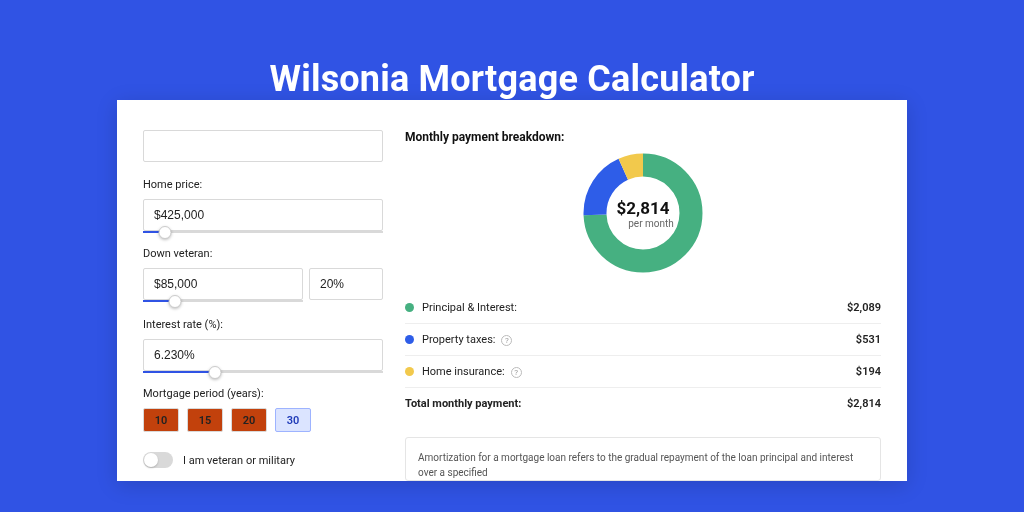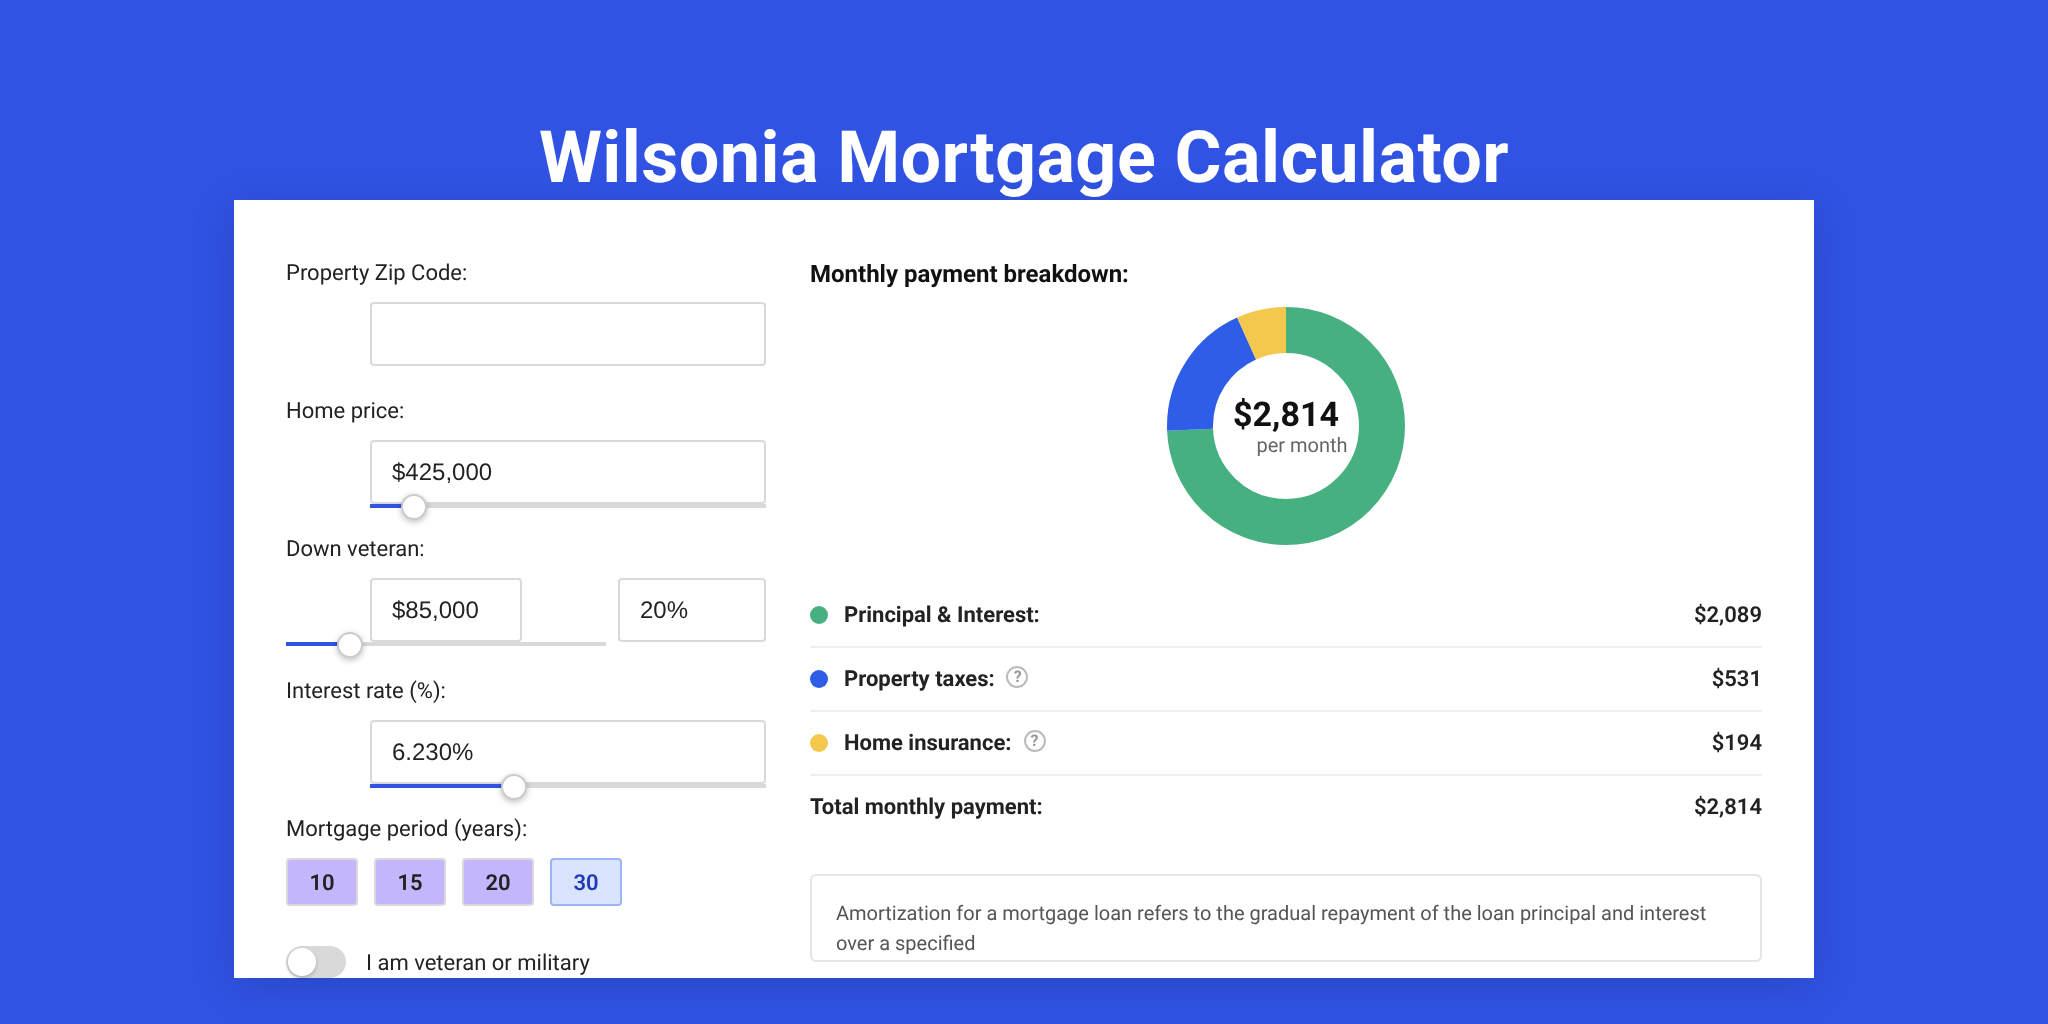--- a/index.html
+++ b/index.html
@@ -4,63 +4,62 @@
 <style>
   * { box-sizing: border-box; margin: 0; padding: 0; }
   html, body { width: 1024px; height: 512px; overflow: hidden; font-family: -apple-system, BlinkMacSystemFont, "Segoe UI", Roboto, Arial, sans-serif; }
   body { background: #3053e4; }
   .hero-title { text-align: center; color: #fff; font-size: 36px; font-weight: 700; padding-top: 58px; letter-spacing: 0.2px; }
   .card { width: 790px; margin: 0 auto; background: #fff; box-shadow: 0 4px 20px rgba(0,0,0,.15); padding: 30px 26px 0 26px; display: flex; gap: 22px; }
   .left-col { width: 240px; flex-shrink: 0; }
   .right-col { flex: 1; }
   .fld-label { font-size: 11px; color: #222; margin-bottom: 8px; display: block; }
   .text-input { width: 100%; height: 32px; border: 1px solid #d9d9d9; border-radius: 2px; padding: 0 10px; font-size: 12px; color: #222; background: #fff; }
-  .input-wrap { position: relative; margin-bottom: 16px; margin-left: 42px; }
+  .input-wrap { position: relative; margin-bottom: 16px; }
   .slider-rail { position: absolute; left: 0; right: 0; bottom: -2px; height: 2px; background: #d9d9d9; }
   .slider-fill { position: absolute; left: 0; bottom: -2px; height: 2px; background: #3053e4; }
   .slider-knob { position: absolute; bottom: -8px; width: 13px; height: 13px; border-radius: 50%; background: #fff; border: 1px solid #ccc; box-shadow: 0 1px 3px rgba(0,0,0,.25); transform: translateX(-50%); cursor: pointer; }
   .dp-row { display: flex; gap: 6px; }
   .dp-row .input-wrap { margin-bottom: 0; }
   .dp-amount { flex: 1; }
   .dp-pct { width: 74px; }
   .dp-group { position: relative; margin-bottom: 18px; text-decoration: underline; }
   .mp-row { display: flex; gap: 8px; }
-  .mp-btn { width: 36px; height: 24px; border: 1px solid #d9d9d9; border-radius: 2px; background: #c4b5fd; font-size: 11px; font-weight: 600; color: #222; display: flex; align-items: center; justify-content: center; cursor: pointer; }
+  .mp-btn { width: 36px; height: 24px; border: 1px solid #d9d9d9; border-radius: 2px; background: #c2410c; font-size: 11px; font-weight: 600; color: #222; display: flex; align-items: center; justify-content: center; cursor: pointer; }
   .mp-btn.sel { background: #dbe4ff; border-color: #9db3ff; color: #1f3ab8; }
   .toggle-row { display: flex; align-items: center; gap: 10px; margin-top: 20px; }
   .toggle { width: 30px; height: 16px; border-radius: 10px; background: #d9d9d9; position: relative; cursor: pointer; }
   .toggle-knob { position: absolute; left: 1px; top: 1px; width: 14px; height: 14px; border-radius: 50%; background: #fff; box-shadow: 0 1px 2px rgba(0,0,0,.2); }
   .toggle-label { font-size: 11px; color: #222; }
   .section-title { font-size: 12px; font-weight: 700; color: #111; margin-bottom: 8px; }
   .donut-wrap { display: flex; justify-content: center; margin-bottom: 18px; }
   .donut { position: relative; width: 122px; height: 122px; }
   .donut svg { transform: rotate(-90deg); }
   .donut-center { position: absolute; inset: 0; display: flex; flex-direction: column; align-items: center; justify-content: center; }
   .donut-val { font-size: 17px; font-weight: 700; color: #111; }
   .donut-sub { font-size: 10px; color: #666; margin-left: 16px; }
   .li-row { display: flex; align-items: center; padding: 9px 0; border-bottom: 1px solid #eee; font-size: 11px; color: #222; }
   .li-row.total { border-bottom: none; font-weight: 700; }
   .dot { width: 9px; height: 9px; border-radius: 50%; margin-right: 8px; flex-shrink: 0; }
-  .li-label { flex: 1; display: flex; align-items: flex-start; gap: 6px; font-weight: bold; }
+  .li-label { flex: 1; display: flex; align-items: flex-end; gap: 6px; }
   .li-val { font-weight: 600; }
   .info-ic { width: 11px; height: 11px; border: 1px solid #bbb; border-radius: 50%; display: inline-flex; align-items: center; justify-content: center; font-size: 8px; color: #999; }
   .amort-box { border: 1px solid #e5e5e5; border-radius: 3px; padding: 12px 12px 0 12px; margin-top: 18px; }
   .amort-title { font-size: 11px; font-weight: 700; color: #111; margin-bottom: 10px; }
   .amort-body { font-size: 10px; color: #555; line-height: 1.5; }
 </style>
 </head>
 <body>
 
 <div class="hero-title">Wilsonia Mortgage Calculator</div>
 
 <div class="card">
 
   <div class="left-col">
 
-    <label class="fld-label">Property Zip Code:</label>
     <div class="input-wrap">
       <input class="text-input" value="" style="">
     </div>
 
     <label class="fld-label">Home price:</label>
     <div class="input-wrap">
       <input class="text-input" value="$425,000" style="">
       <div class="slider-rail"></div>
       <div class="slider-fill" id="hp-fill" style="width: 21.6px;"></div>
       <div class="slider-knob" id="hp-knob" style="left: 21.6px;"></div>

